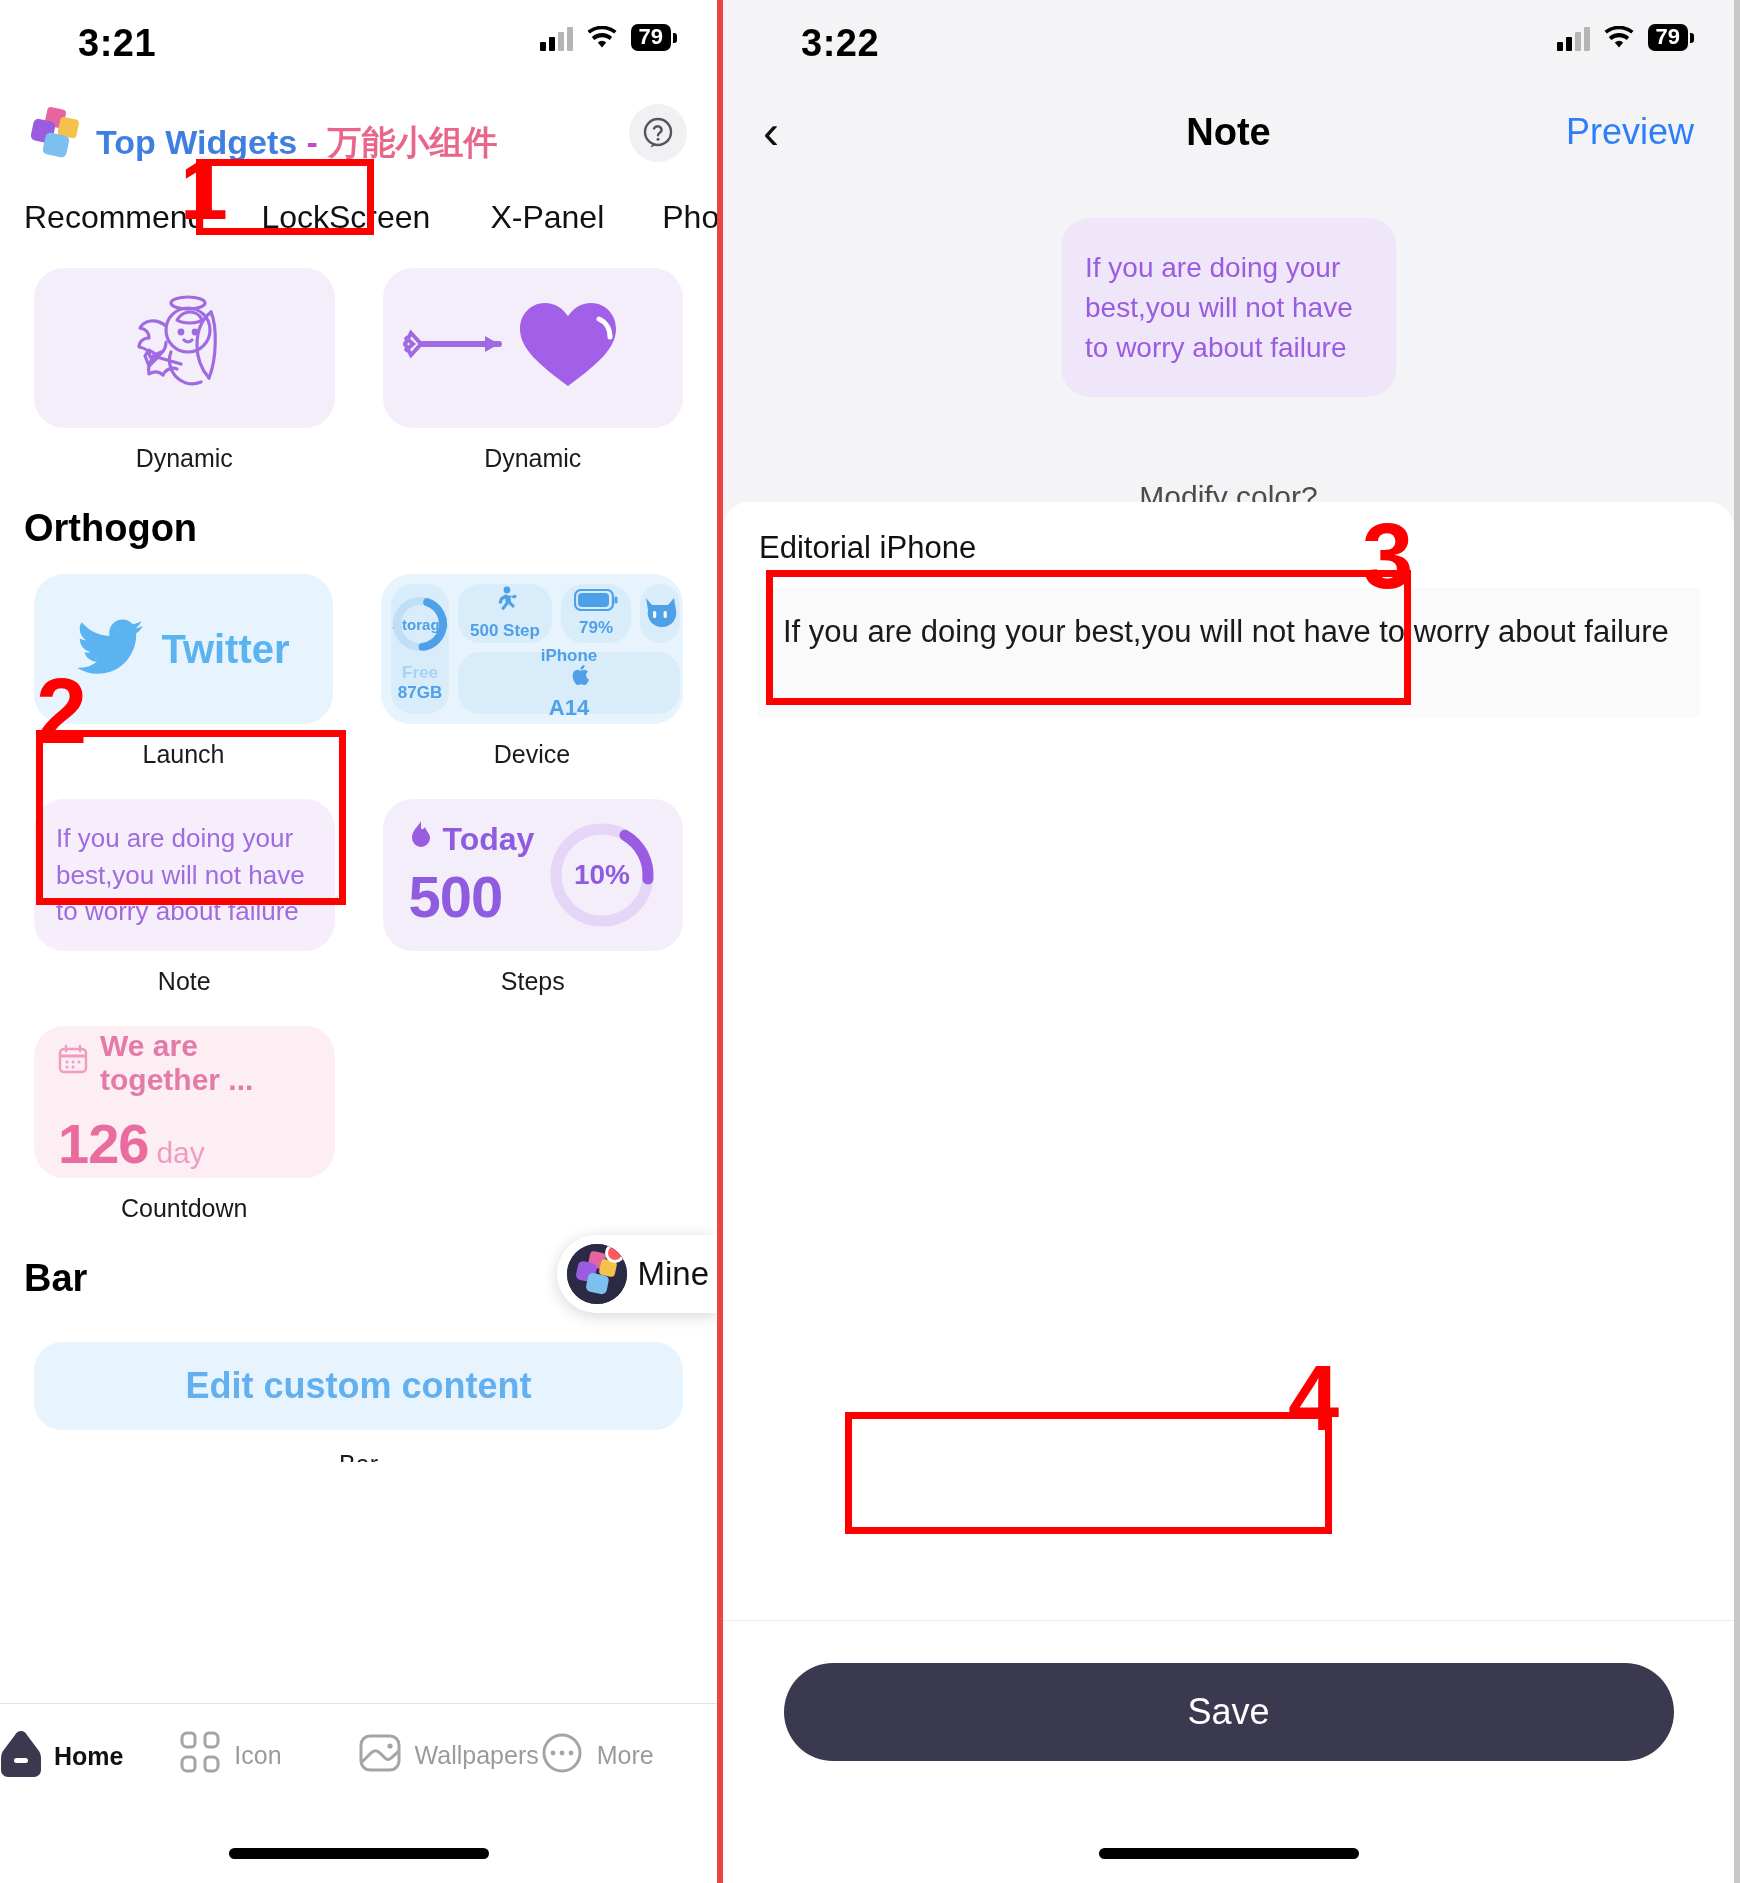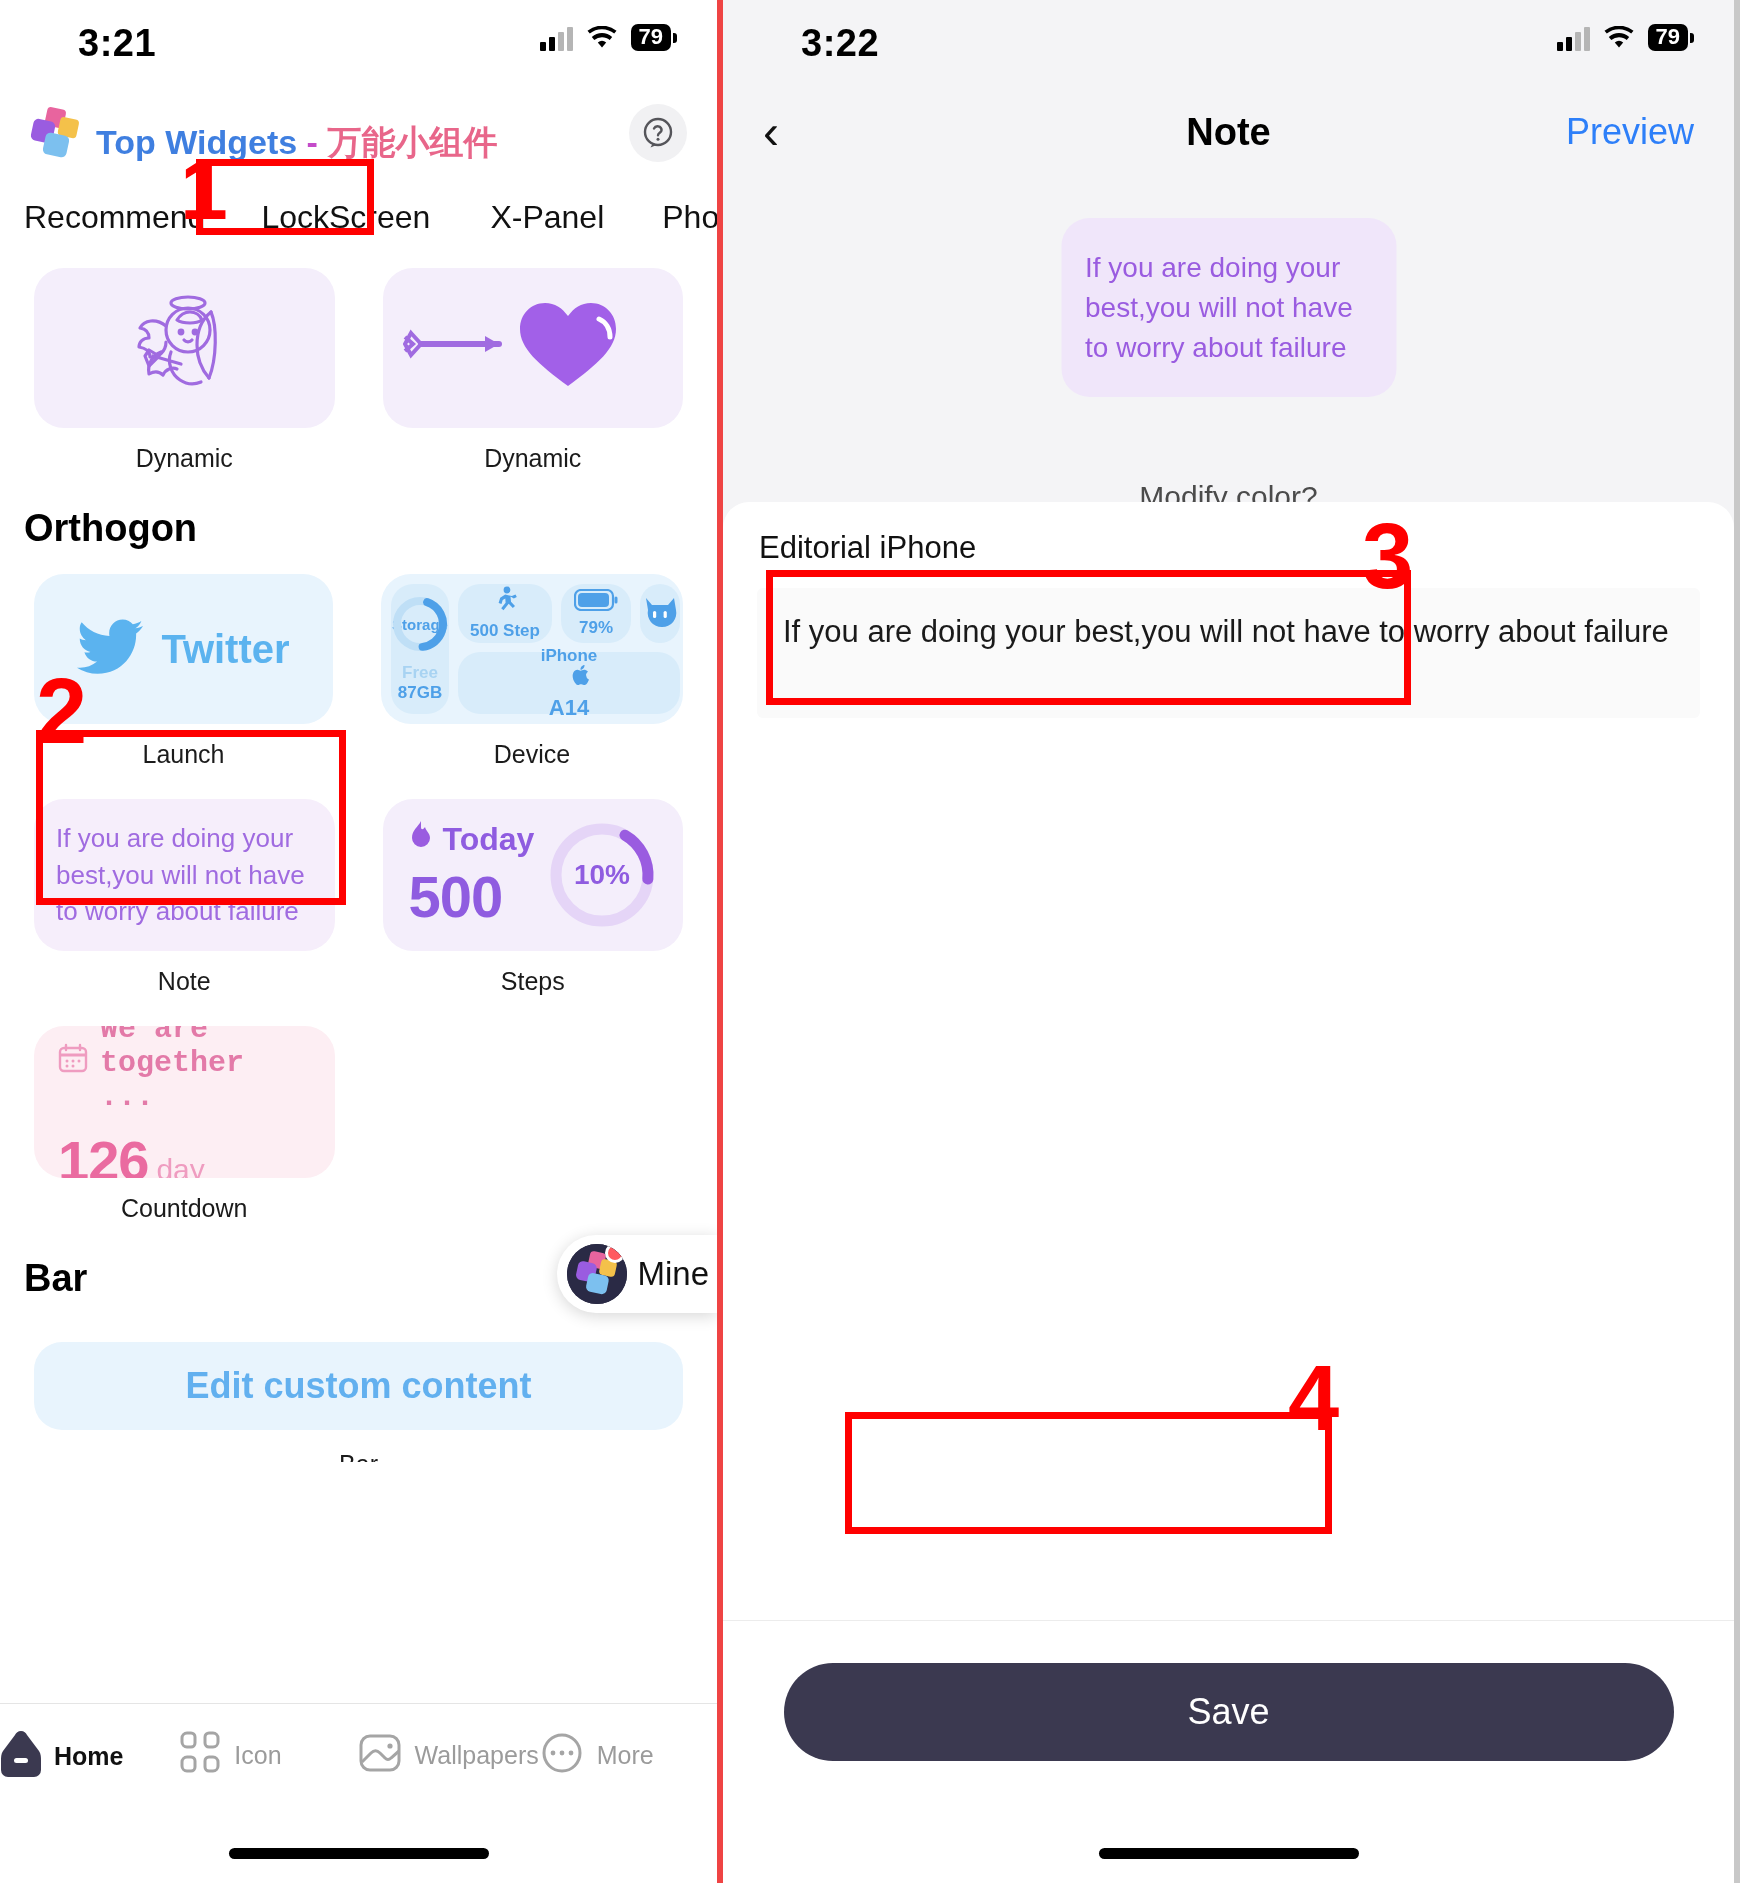--- a/index.html
+++ b/index.html
@@ -128,21 +128,21 @@
   
   .steps-inner { display:flex; align-items:center; width:100%; padding:0 26px; }
   .steps-left { flex:1; }
   .steps-today { display:flex; align-items:center; gap:10px; font-size:32px; font-weight:bold; color:#8f5ce0; }
   .steps-num { font-size:58px; font-weight:bold; color:#8f5ce0; margin-top:4px; letter-spacing:-1px;}
   .steps-ring { width:110px; height:110px; position:relative; display:flex; align-items:center; justify-content:center; }
   .steps-ring span { font-size:28px; font-weight:bold; color:#8f5ce0; }
 
   
   .cd-inner { width:100%; padding:0 24px; }
-  .cd-top { display:flex; align-items:center; gap:12px; font-size:30px; font-weight:bold; color:#e37aa8;font-family:Liberation Mono, monospace; }
+  .cd-top { display:flex; align-items:center; gap:12px; font-size:30px; font-weight:bold; color:#e37aa8; }
   .cd-num { font-size:56px; font-weight:bold; color:#ea6ba0; letter-spacing:-1px; }
   .cd-day { font-size:30px; color:#ef9cc0; font-weight:500; margin-left:8px;}
 
   
   .bar-card {
     background:#e8f4fd; border-radius:28px; height:88px; margin: 18px 34px 0 34px;
     display:flex; align-items:center; justify-content:center;
   }
   .bar-text { color:#62b0ef; font-size:36px; font-weight:bold; }
   .bar-label { text-align:center; font-size:25px; color:#1b1b1b; margin-top:20px; }

